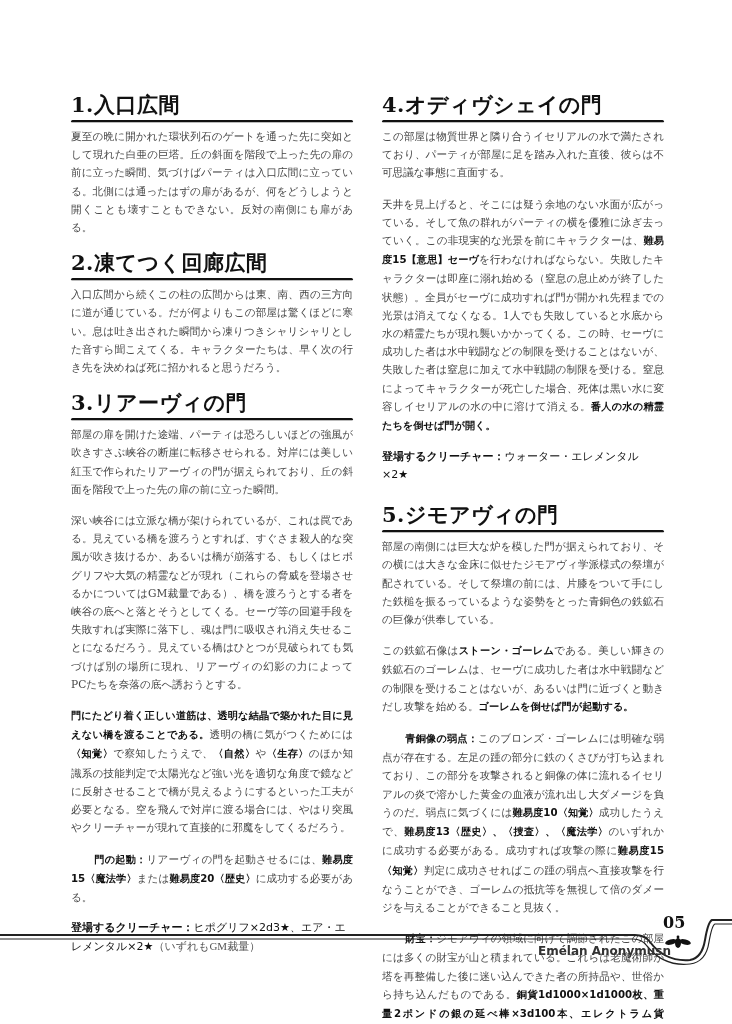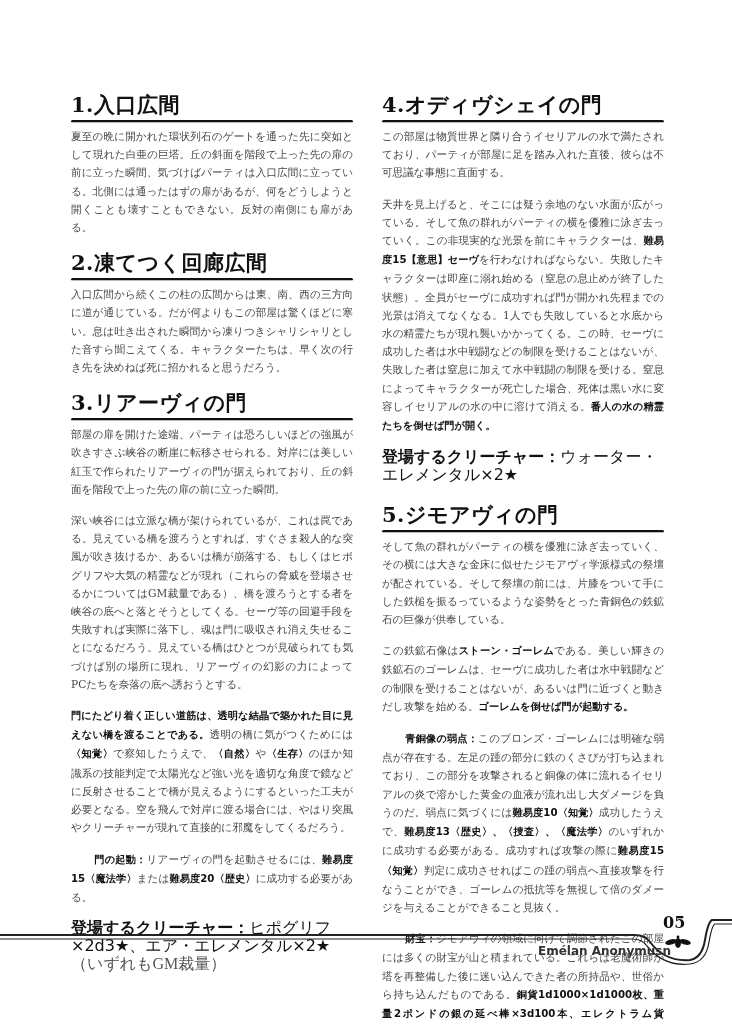--- a/index.html
+++ b/index.html
@@ -10,21 +10,21 @@
   .col.right { left:382px; }
   .section { margin-bottom:14px; }
   .heading { font-family:"DejaVu Serif", serif; font-weight:bold; font-size:21px;
              color:#111; line-height:26px; margin:0 0 2px 0; letter-spacing:0.5px; }
   .rule { height:3px; background:linear-gradient(#111 0, #111 2px, #bbb 2px, #bbb 3px);
           border-radius:2px; margin-bottom:4px; }
   p { margin:0 0 13px 0; font-size:10.6px; line-height:18.2px; text-align:justify;
       font-family:"DejaVu Serif", serif; color:#444; }
   p.indent { text-indent:2.2em; }
   b, .b { font-family:"DejaVu Sans", sans-serif; font-weight:bold; color:#111; font-size:10.2px; }
-  .creature { font-family:"DejaVu Sans", sans-serif; font-size:16px; line-height:18px;
+  .creature { font-family:"DejaVu Sans", sans-serif; font-size:11px; line-height:18px;
               color:#111; font-weight:bold; margin:0 0 14px 0; }
   .creature .n { font-weight:normal; color:#111; }
   .creature .note { font-family:Liberation Serif, serif; font-weight:normal; color:#555; }
   .footer { position:absolute; left:0; top:900px; width:732px; height:80px; }
   .footer-author { position:absolute; left:538px; top:944px; font-family:"DejaVu Sans", sans-serif;
                    font-weight:bold; font-size:12px; color:#333; }
   .page-num { position:absolute; left:663px; top:913px; font-family:"DejaVu Serif", serif;
               font-weight:bold; font-size:16px; color:#111; }
 </style>
 </head>
@@ -61,21 +61,21 @@
     <div class="heading">4.オディヴシェイの門</div>
     <div class="rule"></div>
     <p>この部屋は物質世界と隣り合うイセリアルの水で満たされており、パーティが部屋に足を踏み入れた直後、彼らは不可思議な事態に直面する。</p>
     <p><span>天井を見上げると、そこには疑う余地のない水面が広がっている。そして魚の群れがパーティの横を優雅に泳ぎ去っていく。この非現実的な光景を前にキャラクターは、</span><b>難易度15【意思】セーヴ</b><span>を行わなければならない。失敗したキャラクターは即座に溺れ始める（窒息の息止めが終了した状態）。全員がセーヴに成功すれば門が開かれ先程までの光景は消えてなくなる。1人でも失敗していると水底から水の精霊たちが現れ襲いかかってくる。この時、セーヴに成功した者は水中戦闘などの制限を受けることはないが、失敗した者は窒息に加えて水中戦闘の制限を受ける。窒息によってキャラクターが死亡した場合、死体は黒い水に変容しイセリアルの水の中に溶けて消える。</span><b>番人の水の精霊たちを倒せば門が開く。</b></p>
     <div class="creature"><span>登場するクリーチャー：</span><span class="n">ウォーター・エレメンタル×2★</span></div>
   </div>
 
   <div class="section" style="margin-top:18px;">
     <div class="heading">5.ジモアヴィの門</div>
     <div class="rule"></div>
-    <p>そして魚の群れがパーティの横を優雅に泳ぎ去っていく、その横には大きな金床に似せたジモアヴィ学派様式の祭壇が配されている。そして祭壇の前には、片膝をついて手にした鉄槌を振るっているような姿勢をとった青銅色の鉄鉱石の巨像が供奉している。</p>
+    <p>部屋の南側には巨大な炉を模した門が据えられており、その横には大きな金床に似せたジモアヴィ学派様式の祭壇が配されている。そして祭壇の前には、片膝をついて手にした鉄槌を振るっているような姿勢をとった青銅色の鉄鉱石の巨像が供奉している。</p>
     <p><span>この鉄鉱石像は</span><b>ストーン・ゴーレム</b><span>である。美しい輝きの鉄鉱石のゴーレムは、セーヴに成功した者は水中戦闘などの制限を受けることはないが、あるいは門に近づくと動きだし攻撃を始める。</span><b>ゴーレムを倒せば門が起動する。</b></p>
     <p class="indent"><b>青銅像の弱点：</b><span>このブロンズ・ゴーレムには明確な弱点が存在する。左足の踵の部分に鉄のくさびが打ち込まれており、この部分を攻撃されると銅像の体に流れるイセリアルの炎で溶かした黄金の血液が流れ出し大ダメージを負うのだ。弱点に気づくには</span><b>難易度10〈知覚〉</b><span>成功したうえで、</span><b>難易度13〈歴史〉、〈捜査〉、〈魔法学〉</b><span>のいずれかに成功する必要がある。成功すれば攻撃の際に</span><b>難易度15〈知覚〉</b><span>判定に成功させればこの踵の弱点へ直接攻撃を行なうことができ、ゴーレムの抵抗等を無視して倍のダメージを与えることができること見抜く。</span></p>
     <p class="indent"><b>財宝：</b><span>ジモアヴィの領域に向けて調節されたこの部屋には多くの財宝が山と積まれている。これらは老魔術師が塔を再整備した後に迷い込んできた者の所持品や、世俗から持ち込んだものである。</span><b>銅貨1d1000×1d1000枚、重量2ポンドの銀の延べ棒×3d100本、エレクトラム貨1d10×1d1000枚、黄金の血液1d6リットル</b><span>（錬金の毒により所持しているだけで心身に著しく有害）</span></p>
 
   </div>
 </div>
 
 <svg class="footer" viewBox="0 900 732 80" width="732" height="80">
   <path d="M0 935 L635 935 Q645 935 650 942 Q665 962 690 960 Q702 958 705 940 Q708 922 712 920 L732 920" fill="none" stroke="#222" stroke-width="2"></path>
   <path d="M0 939 L633 939 Q642 939 647 946 Q664 967 690 964 Q706 962 709 942 Q712 925 715 924 L732 924" fill="none" stroke="#222" stroke-width="1.2"></path>

